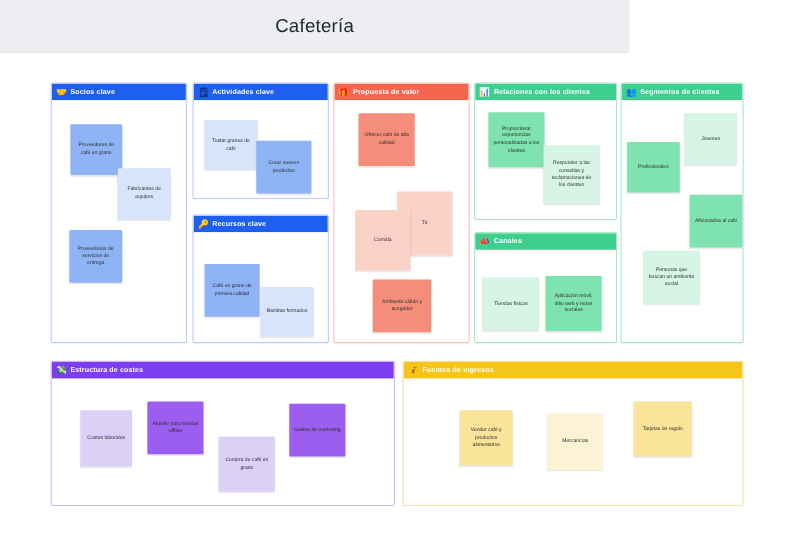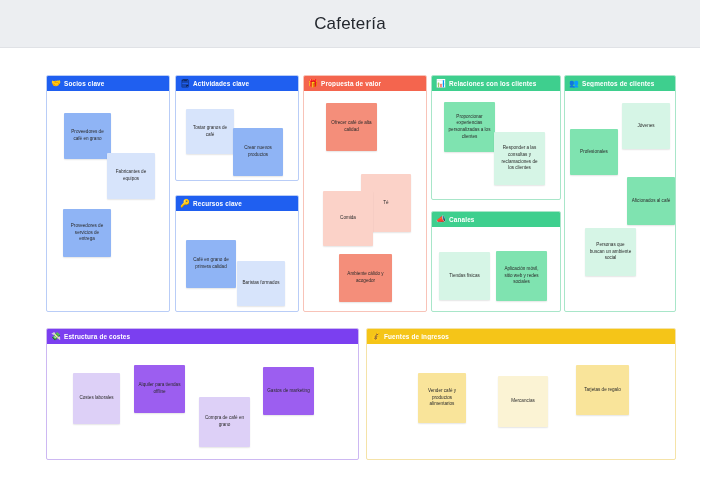--- a/index.html
+++ b/index.html
@@ -12,21 +12,21 @@
     height: 488px;
     font-family: "Liberation Sans", sans-serif;
     overflow: hidden;
     position: relative;
   }
 
   
   .app-header {
     position: absolute;
     left: 0; top: 0;
-    width: 700px; height: 48px;
+    width: 572px; height: 48px;
     background: #eceef1;
     border-bottom: 1px solid #e0e2e6;
     display: flex;
     align-items: center;
     justify-content: center;
     box-sizing: border-box;
     text-align: center;
   }
   .app-title {
     font-size: 17px;

